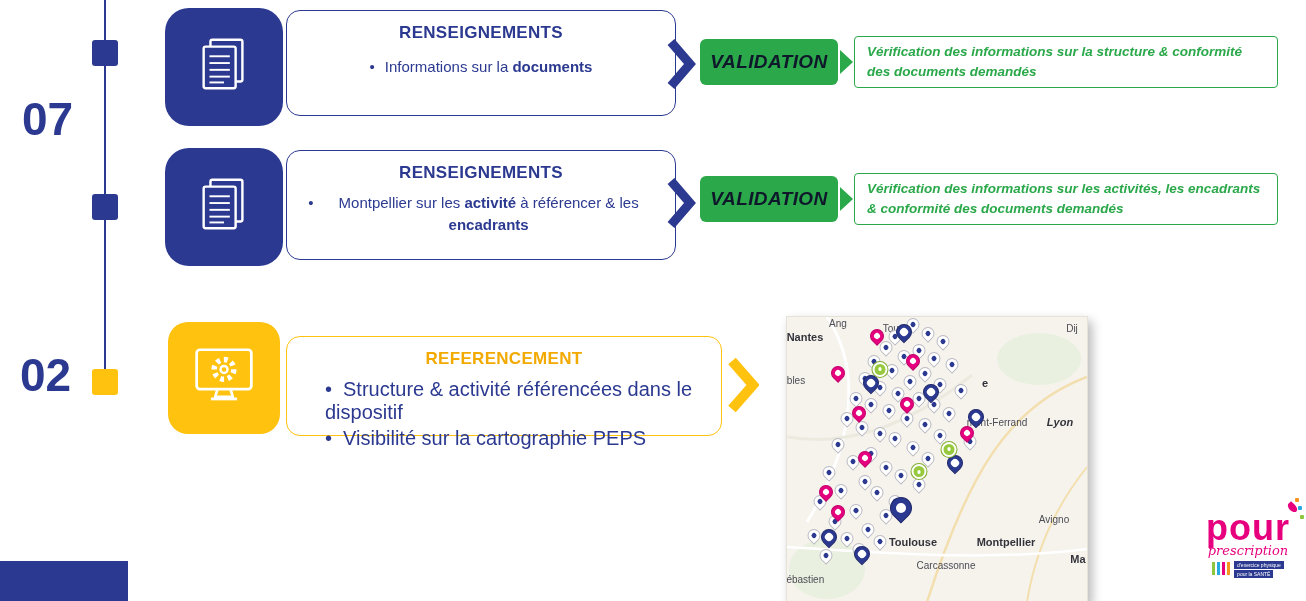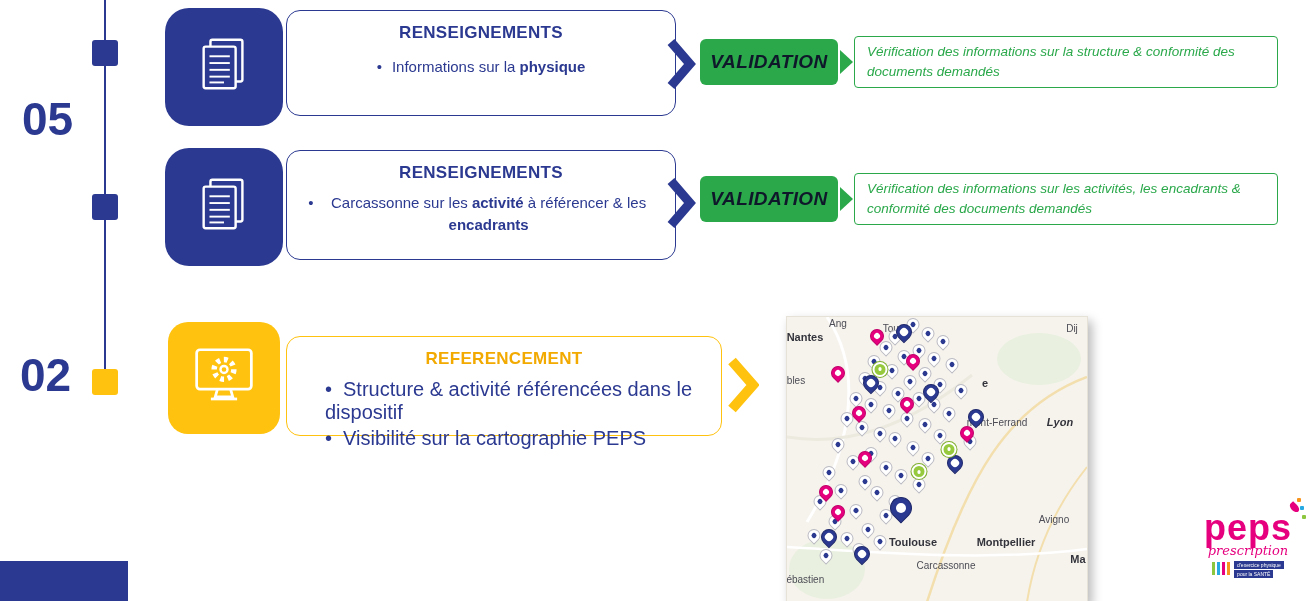--- a/index.html
+++ b/index.html
@@ -42,21 +42,21 @@
   .chev2{left:666px;top:177px;}
   .chev3{left:727px;top:357px;}
 
   
   .badge{position:absolute;width:138px;height:46px;background:var(--green);border-radius:6px;color:#0f172a;font-weight:bold;font-size:19px;display:flex;align-items:center;justify-content:center;letter-spacing:.4px;font-style:italic;}
   .badge.b1{left:700px;top:39px;}
   .badge.b2{left:700px;top:176px;}
   .badge-arrow{position:absolute;width:13px;height:24px;background:var(--green);clip-path:polygon(0 0,100% 50%,0 100%);}
   .ba1{left:840px;top:50px;}
   .ba2{left:840px;top:187px;}
-  .valid-box{position:absolute;border:1.5px solid var(--green);border-radius:4px;display:flex;align-items:center;padding:6px 12px;box-sizing:border-box;color:var(--green);font-style:italic;font-weight:400;font-size:13.5px;line-height:1.45;text-align:left;}
+  .valid-box{position:absolute;border:1.5px solid var(--green);border-radius:4px;display:flex;align-items:center;padding:6px 12px;box-sizing:border-box;color:var(--green);font-style:italic;font-weight:700;font-size:13.5px;line-height:1.45;text-align:left;}
   .vb1{left:854px;top:36px;width:424px;height:52px;}
   .vb2{left:854px;top:173px;width:424px;height:52px;}
 
   
   .map{position:absolute;left:786px;top:316px;width:300px;height:285px;background:#f6f3ed;overflow:hidden;box-shadow:4px 5px 10px rgba(0,0,0,.28);border:1px solid #e6e2d8;}
   .map .roads{position:absolute;left:0;top:0;}
   .city{position:absolute;transform:translate(-50%,-50%);font-size:10px;color:#4c4c55;white-space:nowrap;z-index:2;}
   .city.b{font-weight:bold;font-size:11px;color:#33333b;}
   .pin{position:absolute;transform:translate(-50%,-100%);z-index:3;}
   .pin i{display:block;border-radius:50% 50% 50% 0;transform:rotate(-45deg);box-sizing:border-box;position:relative;}
@@ -91,41 +91,41 @@
 </style>
 </head>
 <body>
 
 <div class="canvas">
 
   <div class="timeline-line"></div>
   <div class="node n1"></div>
   <div class="node n2"></div>
   <div class="node n3"></div>
-  <div class="step-num s1">05</div>
+  <div class="step-num s1">07</div>
   <div class="step-num s2">02</div>
 
   <div class="tile t1">
     <span>
       <svg viewBox="0 0 64 64" width="62" height="62">
         <rect x="18" y="6" width="33" height="43" rx="2" fill="none" stroke="#fff" stroke-width="2.5"></rect>
         <rect x="11" y="13" width="33" height="43" rx="2" style="fill:var(--navy)" stroke="#fff" stroke-width="2.5"></rect>
         <line x1="17" y1="23" x2="38" y2="23" stroke="#fff" stroke-width="2"></line>
         <line x1="17" y1="30" x2="38" y2="30" stroke="#fff" stroke-width="2"></line>
         <line x1="17" y1="37" x2="38" y2="37" stroke="#fff" stroke-width="2"></line>
         <line x1="17" y1="44" x2="38" y2="44" stroke="#fff" stroke-width="2"></line>
         <line x1="17" y1="50" x2="32" y2="50" stroke="#fff" stroke-width="2"></line>
       </svg>
     </span>
   </div>
   <div class="info-box box1">
     <div class="info-title">RENSEIGNEMENTS</div>
     <div class="bullet-line">
       <span class="bullet-dot">•</span>
-      <span class="bullet-text"><span>Informations sur la </span><b>physique</b></span>
+      <span class="bullet-text"><span>Informations sur la </span><b>documents</b></span>
     </div>
   </div>
   <span class="chevron chev1">
     <svg width="30" height="52" viewBox="0 0 30 52">
         <polyline points="5,4 24,26 5,48" fill="none" style="stroke:var(--navy)" stroke-width="9"></polyline>
       </svg>
   </span>
   <div class="badge b1">VALIDATION</div>
   <span class="badge-arrow ba1"></span>
   <div class="valid-box vb1">
@@ -142,21 +142,21 @@
         <line x1="17" y1="37" x2="38" y2="37" stroke="#fff" stroke-width="2"></line>
         <line x1="17" y1="44" x2="38" y2="44" stroke="#fff" stroke-width="2"></line>
         <line x1="17" y1="50" x2="32" y2="50" stroke="#fff" stroke-width="2"></line>
       </svg>
     </span>
   </div>
   <div class="info-box box2">
     <div class="info-title">RENSEIGNEMENTS</div>
     <div class="bullet-line">
       <span class="bullet-dot">•</span>
-      <span class="bullet-text"><span>Carcassonne sur les </span><b>activité</b><span> à référencer &amp; les </span><b>encadrants</b></span>
+      <span class="bullet-text"><span>Montpellier sur les </span><b>activité</b><span> à référencer &amp; les </span><b>encadrants</b></span>
     </div>
   </div>
   <span class="chevron chev2">
     <svg width="30" height="52" viewBox="0 0 30 52">
         <polyline points="5,4 24,26 5,48" fill="none" style="stroke:var(--navy)" stroke-width="9"></polyline>
       </svg>
   </span>
   <div class="badge b2">VALIDATION</div>
   <span class="badge-arrow ba2"></span>
   <div class="valid-box vb2">
@@ -439,21 +439,21 @@
         <span class="pin pg" style="left: 44%; top: 57%;">
           <i style="width: 15px; height: 15px;"></i>
         </span>
       </div>
   </div>
 
   <div class="corner-block"></div>
 
   <div class="logo">
     <div class="logo-word">
-      <span>peps</span>
+      <span>pour</span>
       <span class="logo-apostrophe"></span>
       <span class="confetti cf1"></span>
       <span class="confetti cf2"></span>
       <span class="confetti cf3"></span>
     </div>
     <div class="logo-script">prescription</div>
     <div class="logo-flags">
       <span class="bars">
         <span class="bar bar1"></span>
           <span class="bar bar2"></span>

